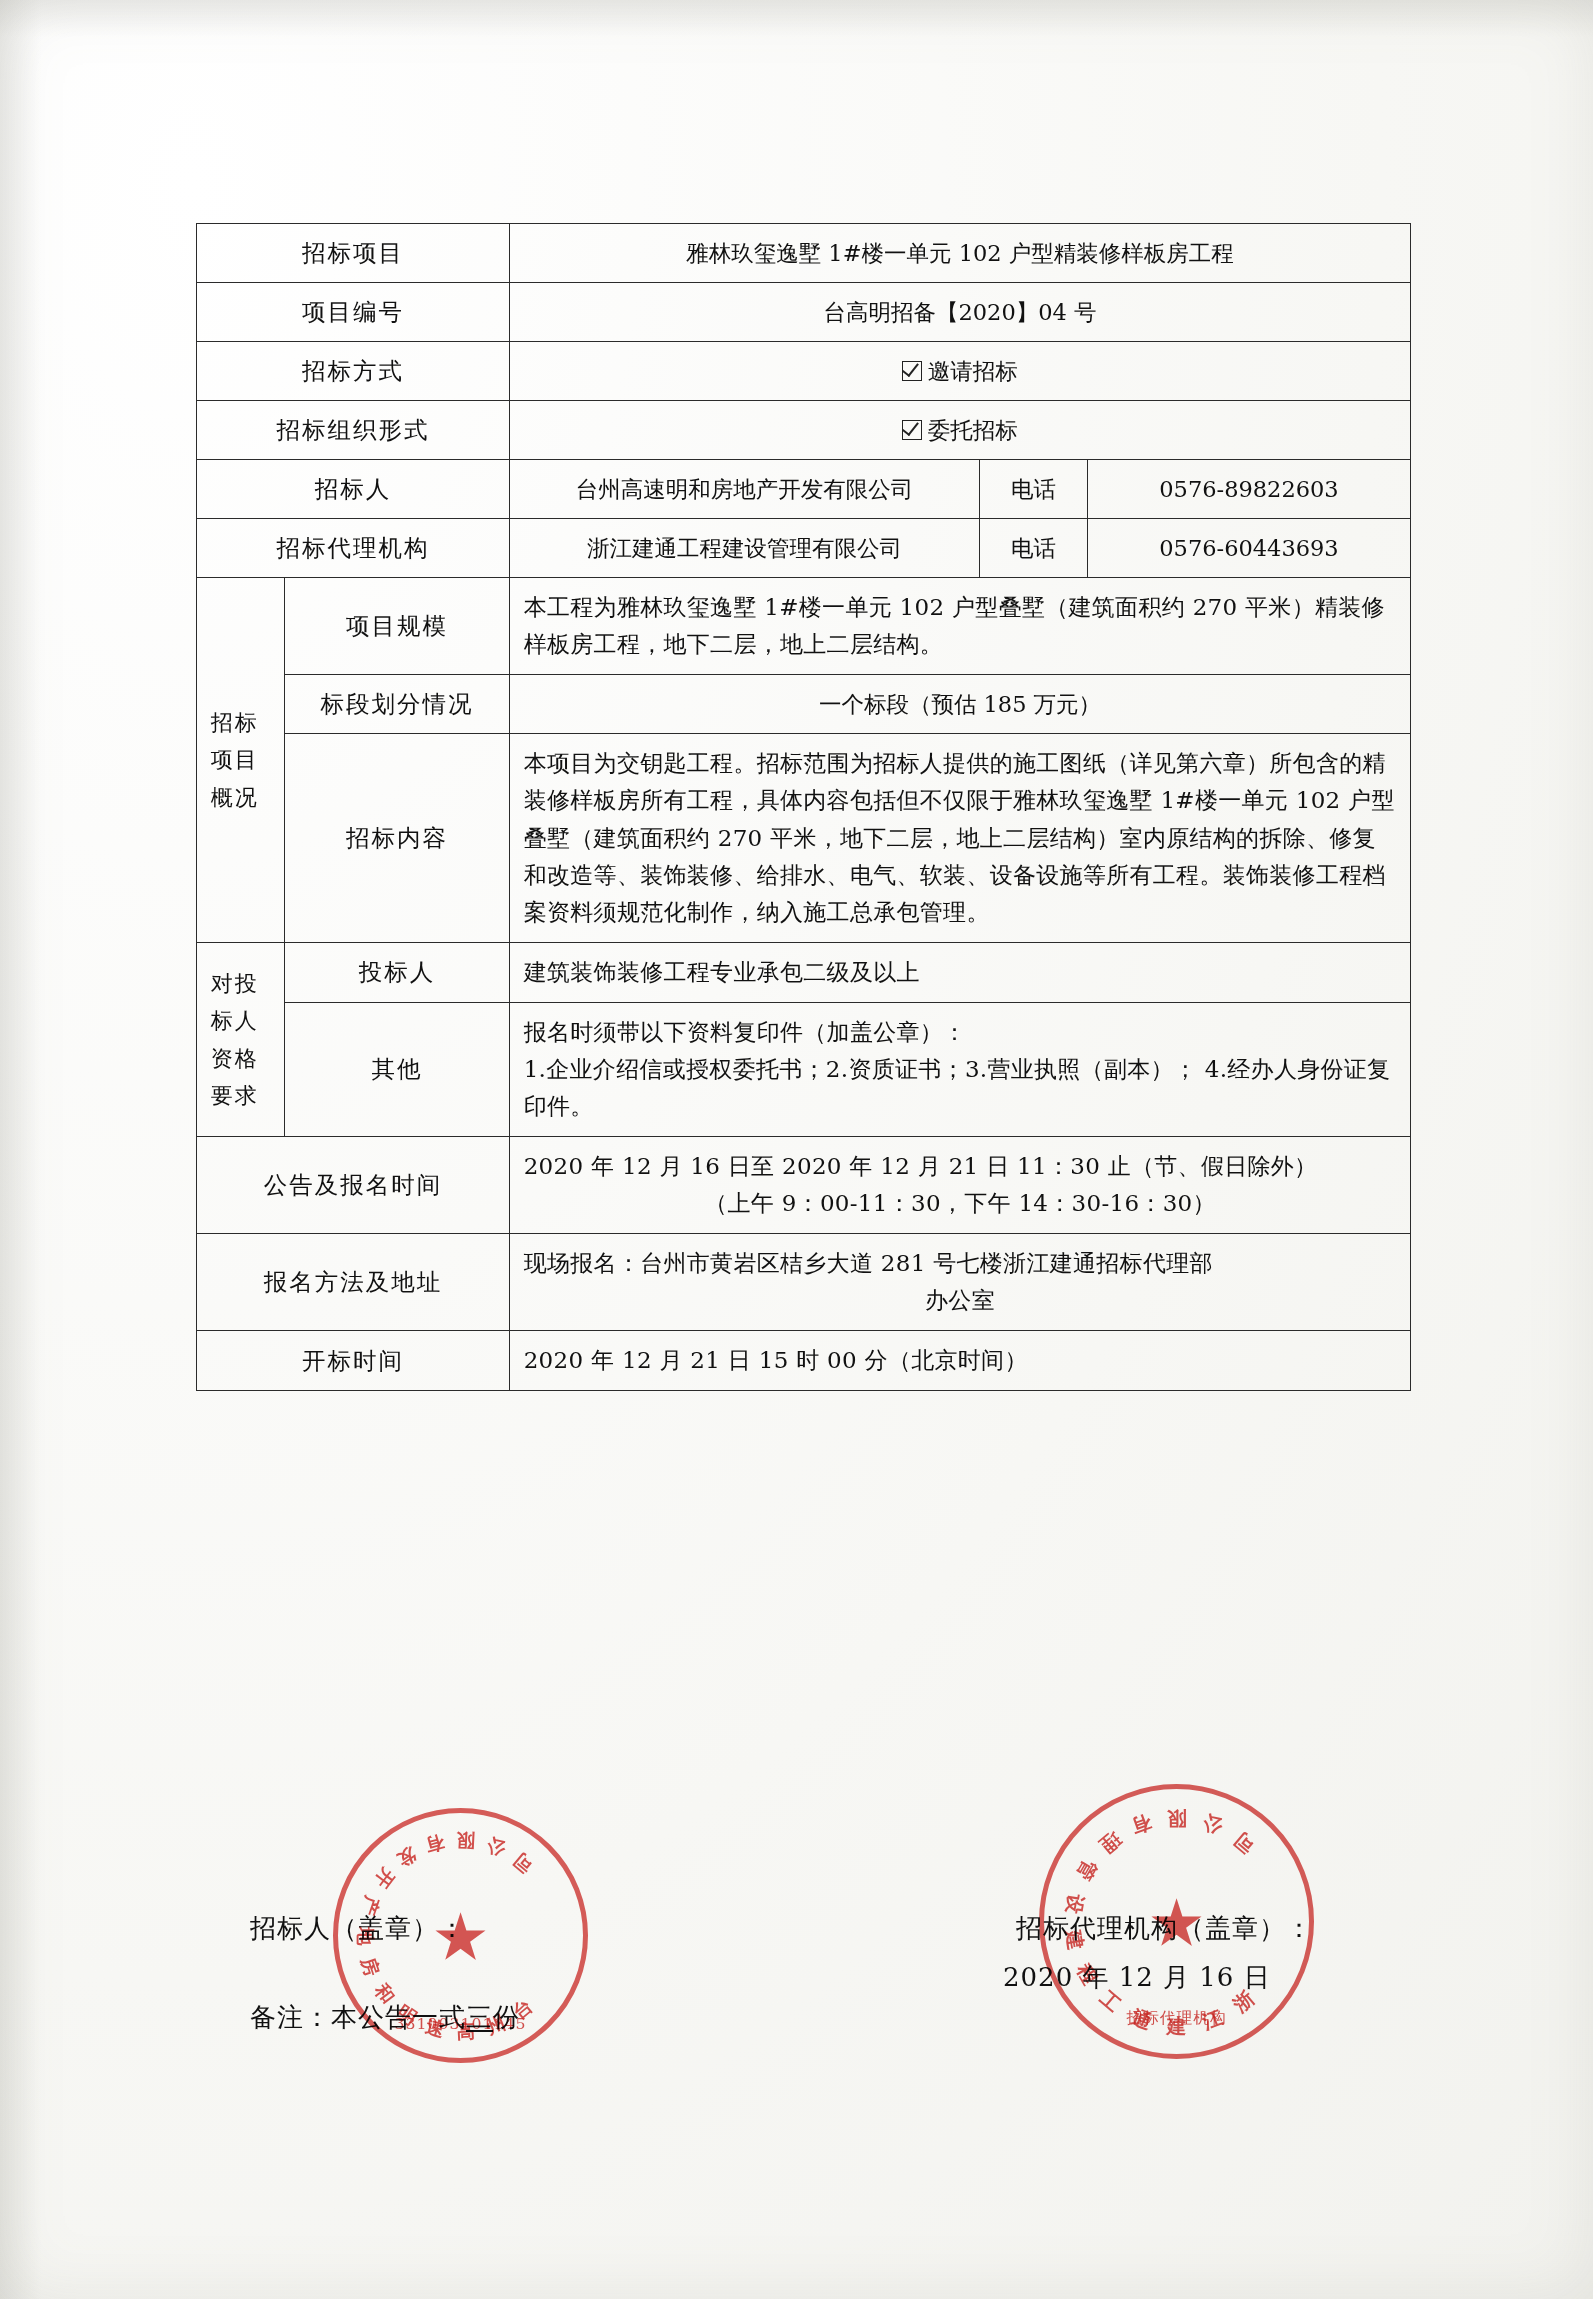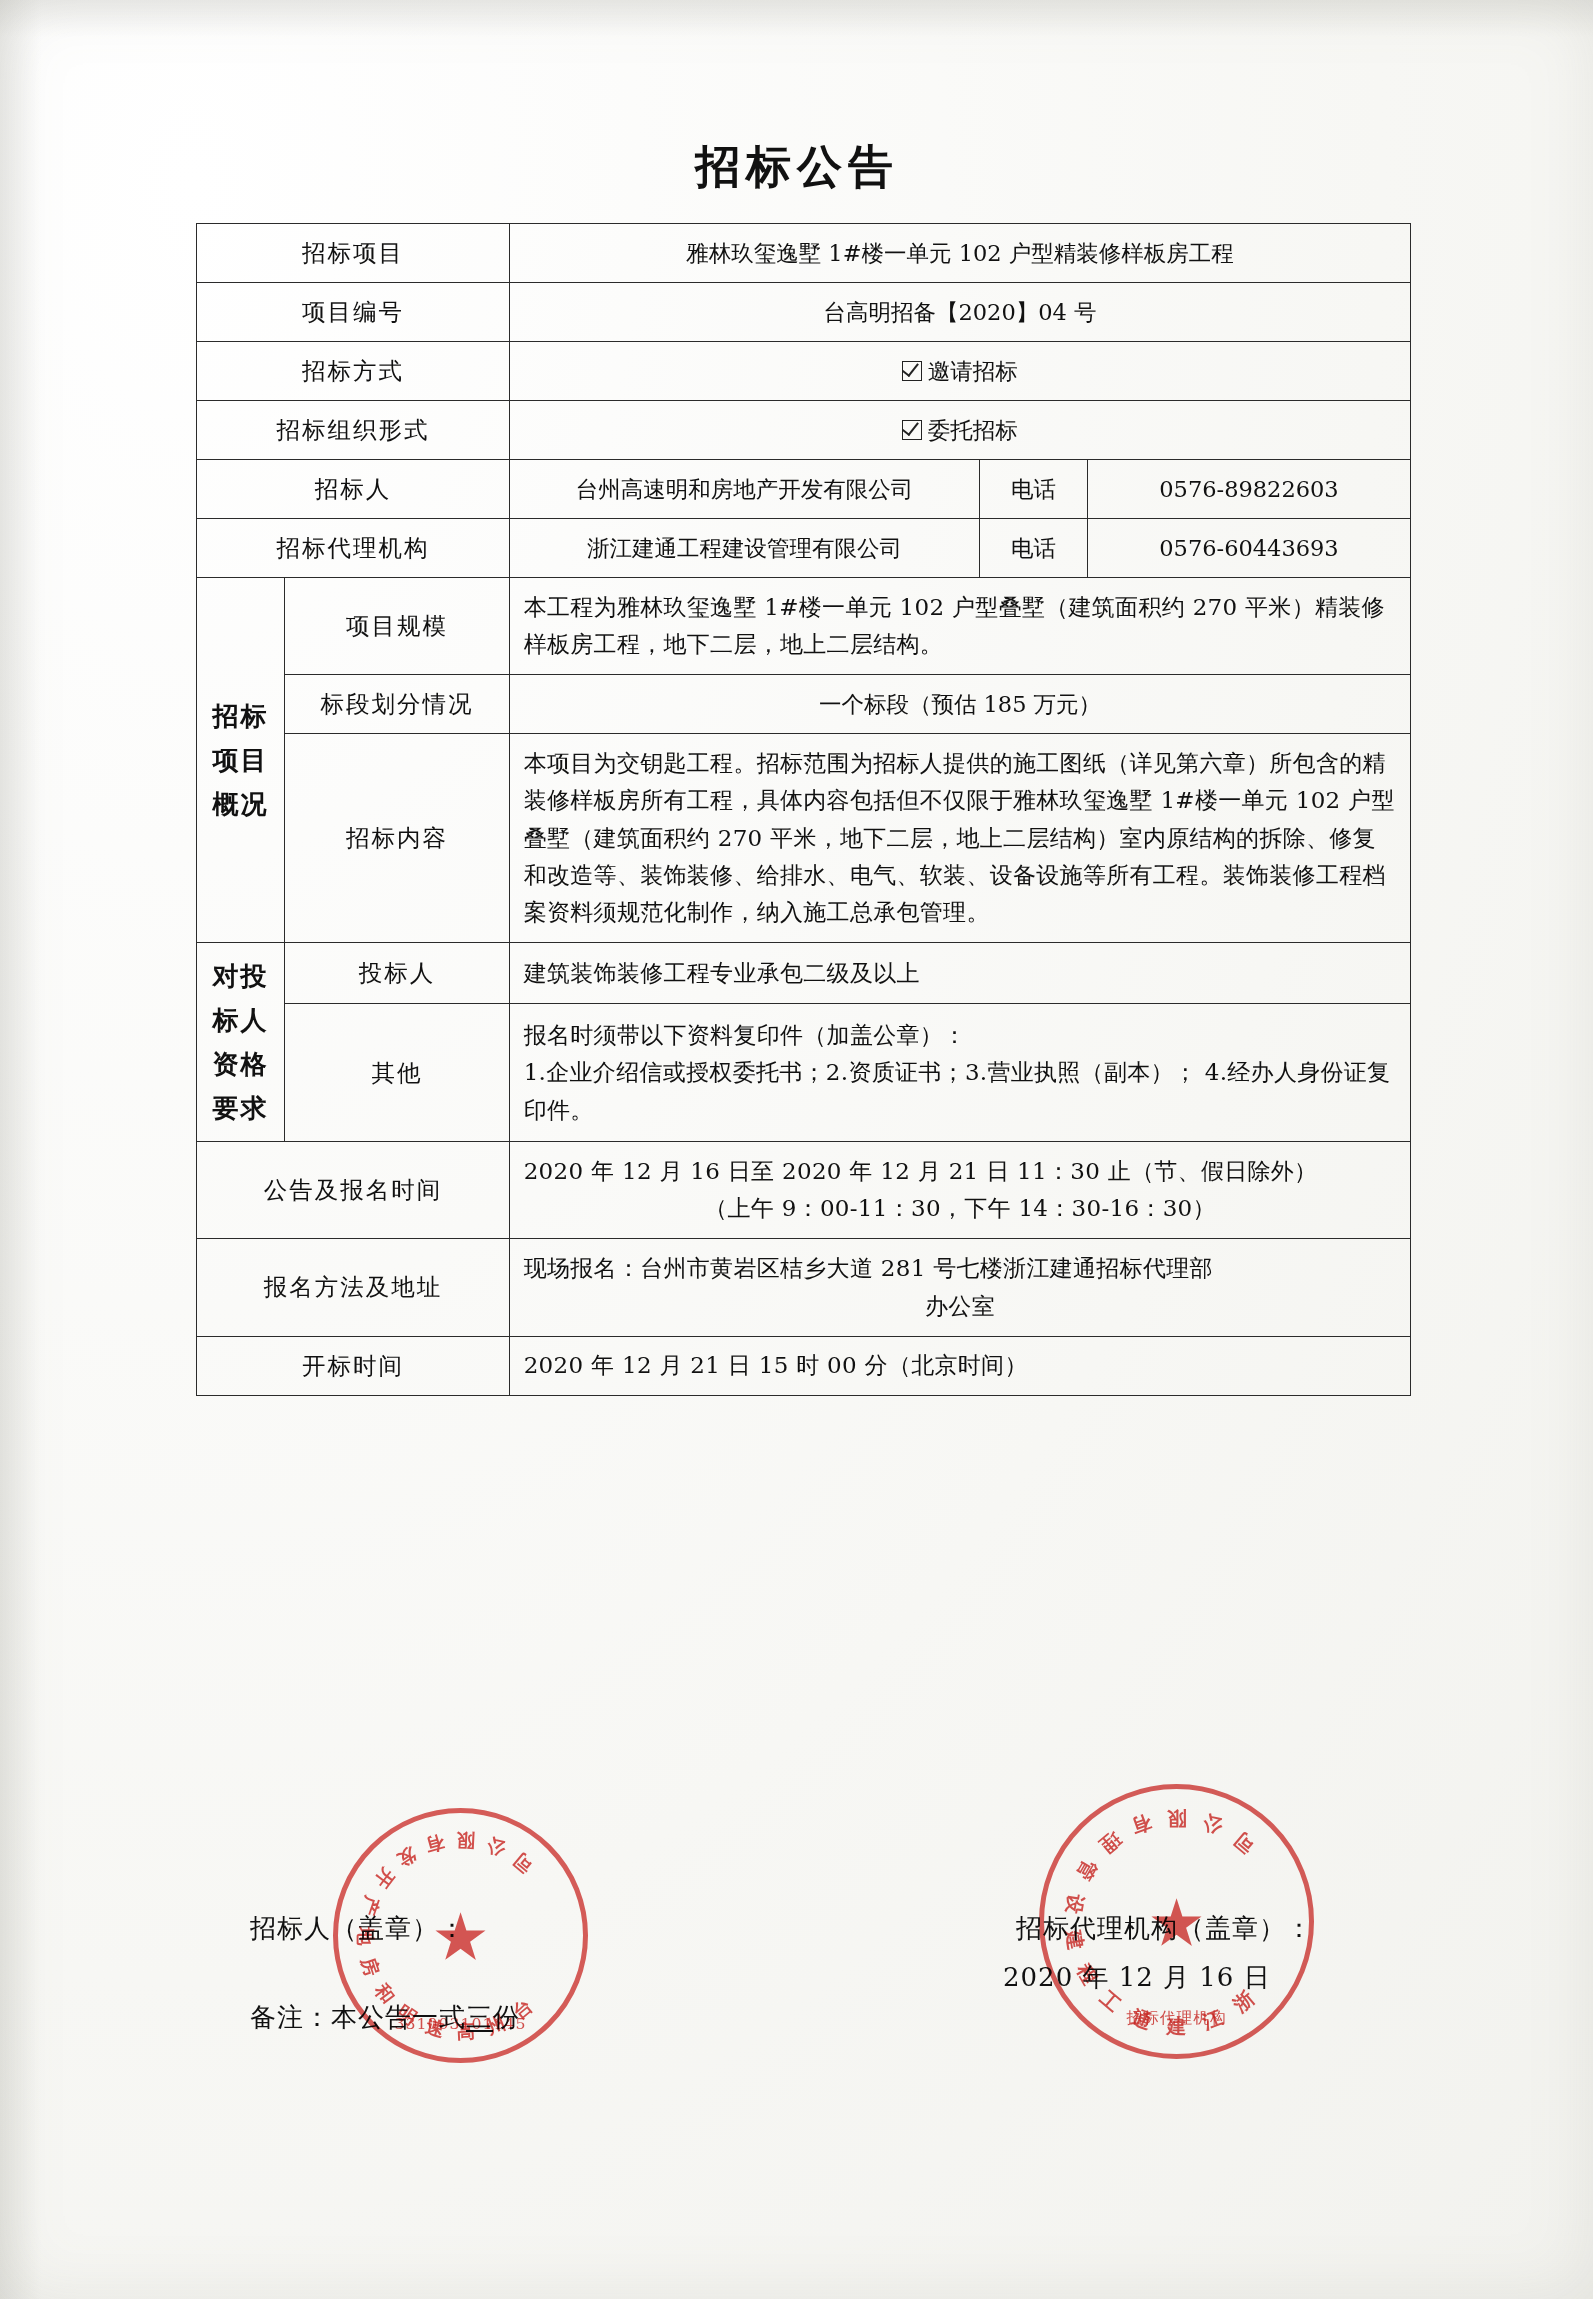--- a/index.html
+++ b/index.html
@@ -67,25 +67,24 @@
   }
   .lbl {
     text-align: center;
     font-size: 23.5px;
     letter-spacing: 2px;
   }
   .ctr {
     text-align: center;
   }
   .vlabel {
-    text-align: center;
-    font-size: 26px;
+    text-align: left;
+    font-size: 22px;
     letter-spacing: 2px;
     line-height: 1.7;
-    font-weight: bold;
   }
   .body-text {
     text-align: left;
     font-size: 23px;
     line-height: 1.62;
     letter-spacing: 0.3px;
   }
   .cb {
     display: inline-block;
     width: 17.6px;
@@ -191,21 +190,20 @@
 </style>
 </head>
 <body>
 
 <div class="page">
   <div class="page-edge-left"></div>
   <div class="page-edge-top"></div>
 
   <div class="sheet">
 
-    <div class="title">招标公告</div>
 
     <table class="doc">
       <colgroup>
         <col style="width:88px">
         <col style="width:225px">
         <col style="width:470px">
         <col style="width:108px">
         <col style="width:323px">
       </colgroup>
       <tbody>

